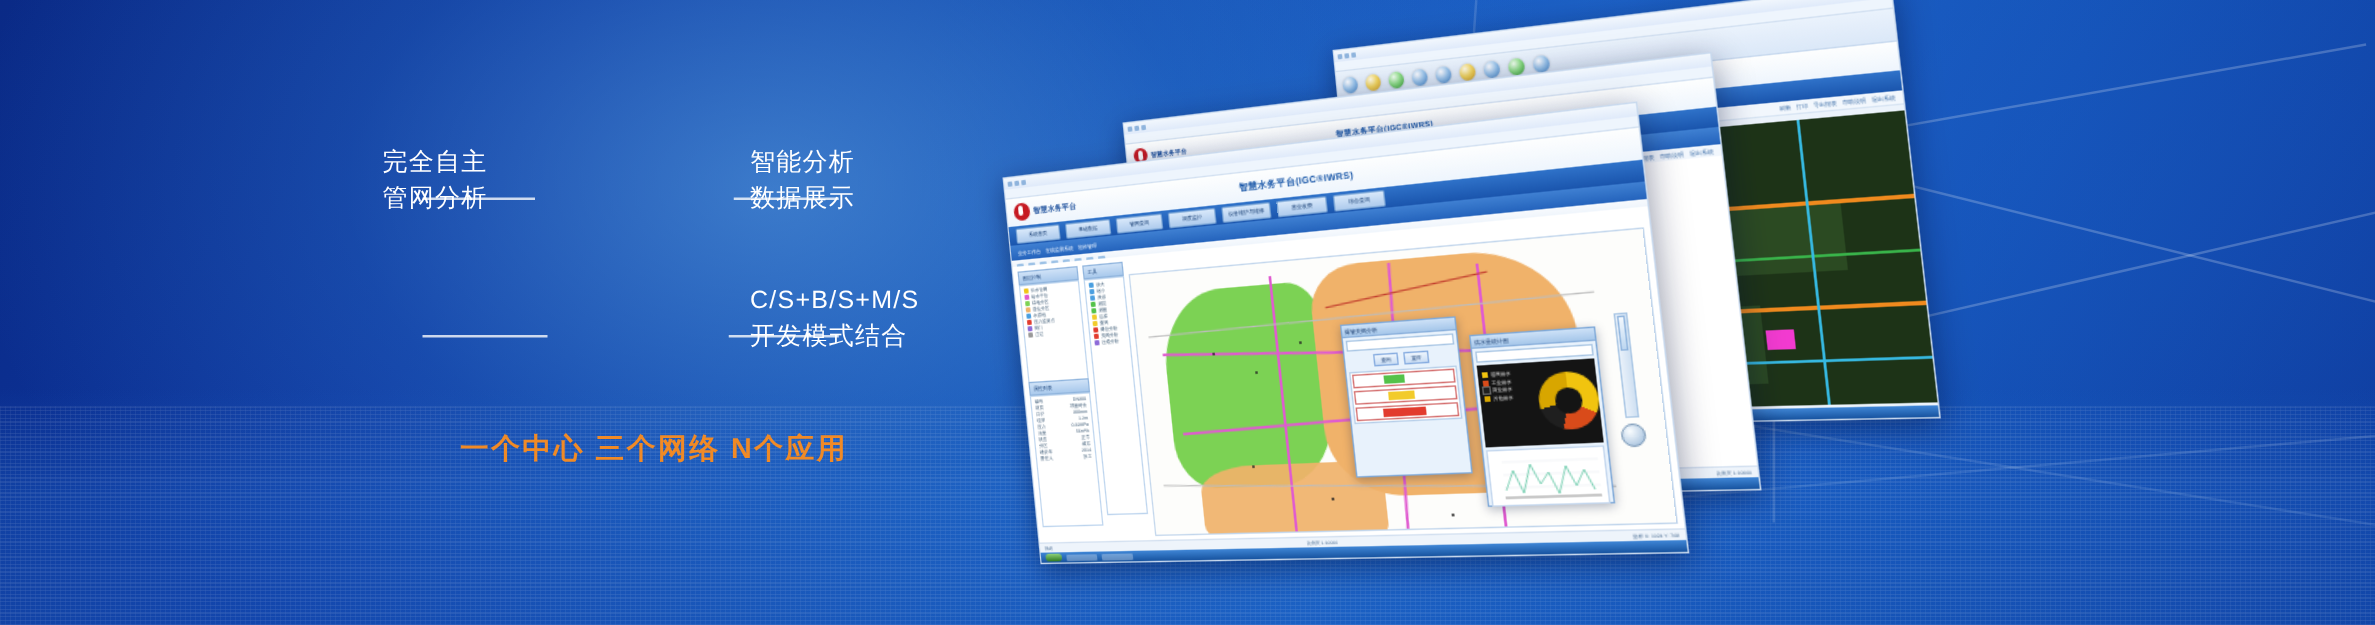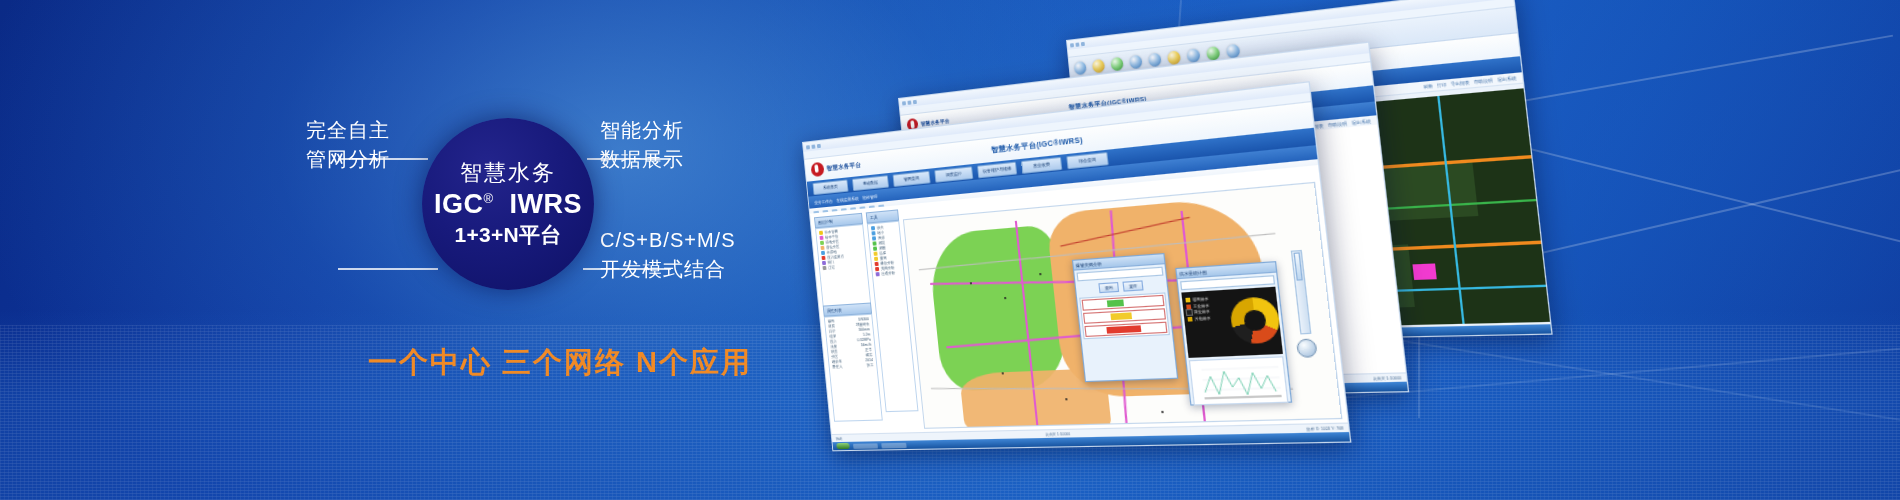--- a/index.html
+++ b/index.html
@@ -57,21 +57,21 @@
   .f-br{left:350px;top:126px;width:340px;text-align:left;}
 
   .connector{position:absolute;height:2px;background:rgba(255,255,255,.78);z-index:2;}
   .c-tl{left:88px;top:58px;width:90px;}
   .c-bl{left:88px;top:168px;width:100px;}
   .c-tr{left:337px;top:58px;width:84px;}
   .c-br{left:333px;top:168px;width:88px;}
 
   .tagline{
     position:absolute;left:118px;top:243px;white-space:nowrap;
-    color:#f08a26;font-size:29px;font-weight:700;letter-spacing:2px;
+    color:#f08a26;font-size:23px;font-weight:700;letter-spacing:2px;
   }
 
   
   .screens{position:absolute;left:780px;top:40px;width:1120px;height:420px;}
   .win{position:absolute;background:#ecf3fb;border:1px solid #c8d9ee;
        box-shadow:0 6px 22px rgba(0,10,50,.45);overflow:hidden;}
   .win .tbar{height:9px;background:linear-gradient(180deg,#f2f7fd,#dfeafa);
        display:flex;align-items:center;padding:0 3px;gap:2px;}
   .win .tbar .dot{width:4px;height:4px;border-radius:1px;background:#8fb4dd;}
   .win .menub{height:7px;background:#eef5fd;border-bottom:1px solid #d2e0f1;}
@@ -197,25 +197,20 @@
     <div class="feat r f-br">
       <span>C/S+B/S+M/S</span>
       <span class="ln2">开发模式结合</span>
     </div>
 
     <div class="feat r f-tr">
       <span>智能分析</span>
       <span class="ln2">数据展示</span>
     </div>
 
-    <div class="hub">
-      <div class="hub-cn">智慧水务</div>
-      <div class="hub-en"><span>IGC</span><sup>®</sup>&nbsp; <span>IWRS</span></div>
-      <div class="hub-sub">1+3+N平台</div>
-    </div>
 
     <div class="tagline">一个中心  三个网络  N个应用</div>
   </div>
 
   <div class="screens">
 
     <div class="win" style="left:286px;top:0px;width:430px;height:300px;
                 transform:perspective(1400px) rotateY(-25deg) rotate(-6.2deg);transform-origin:0 0;">
       <div class="tbar">
         <div class="dot"></div>

